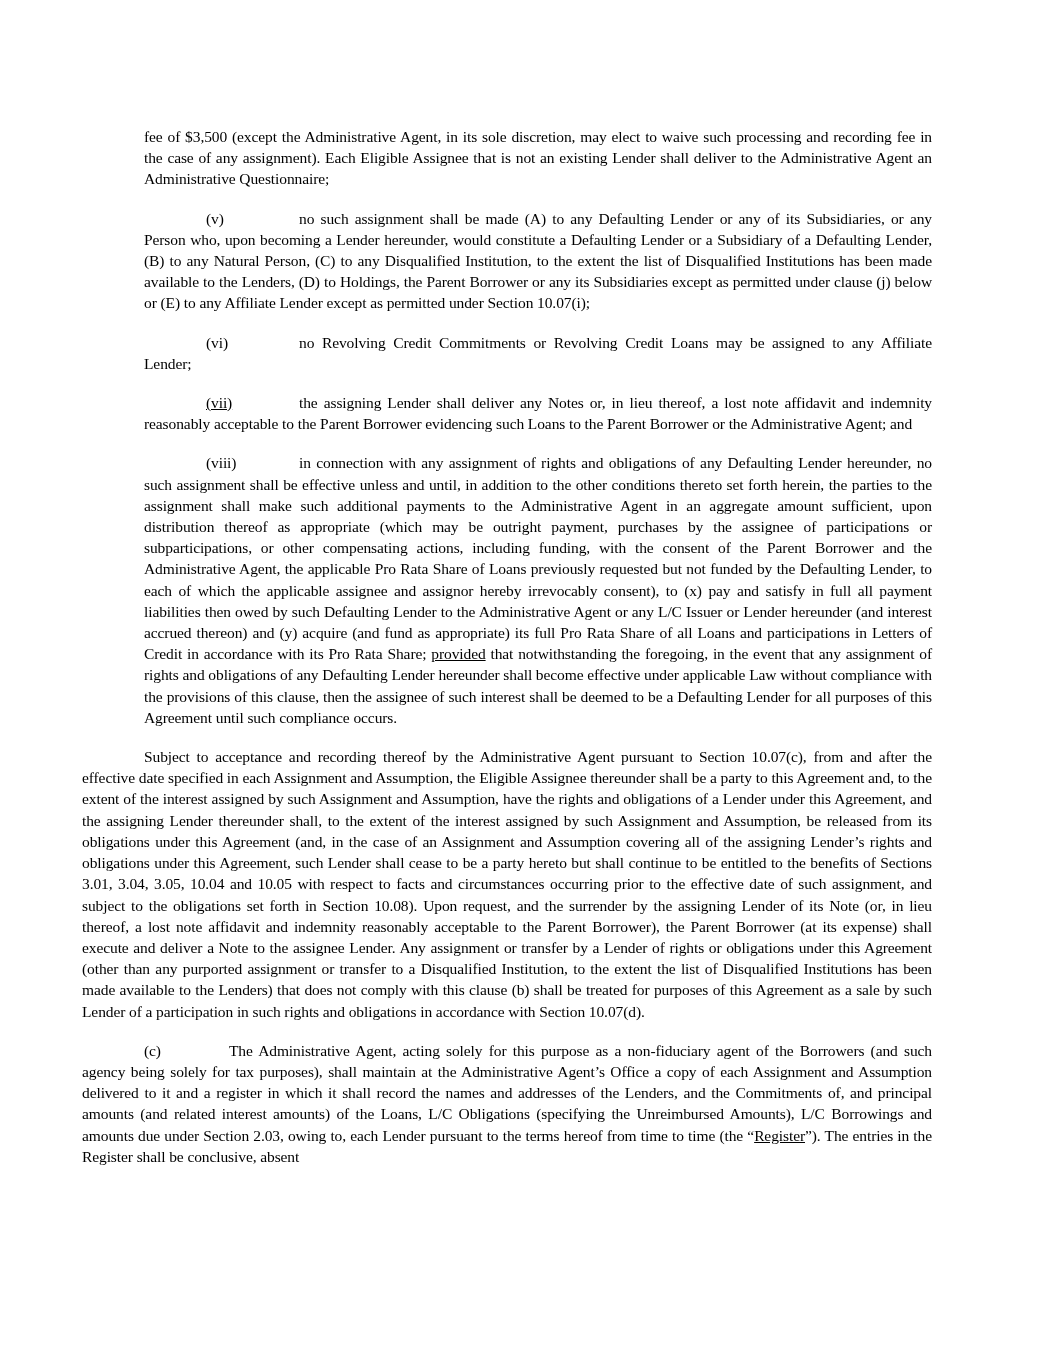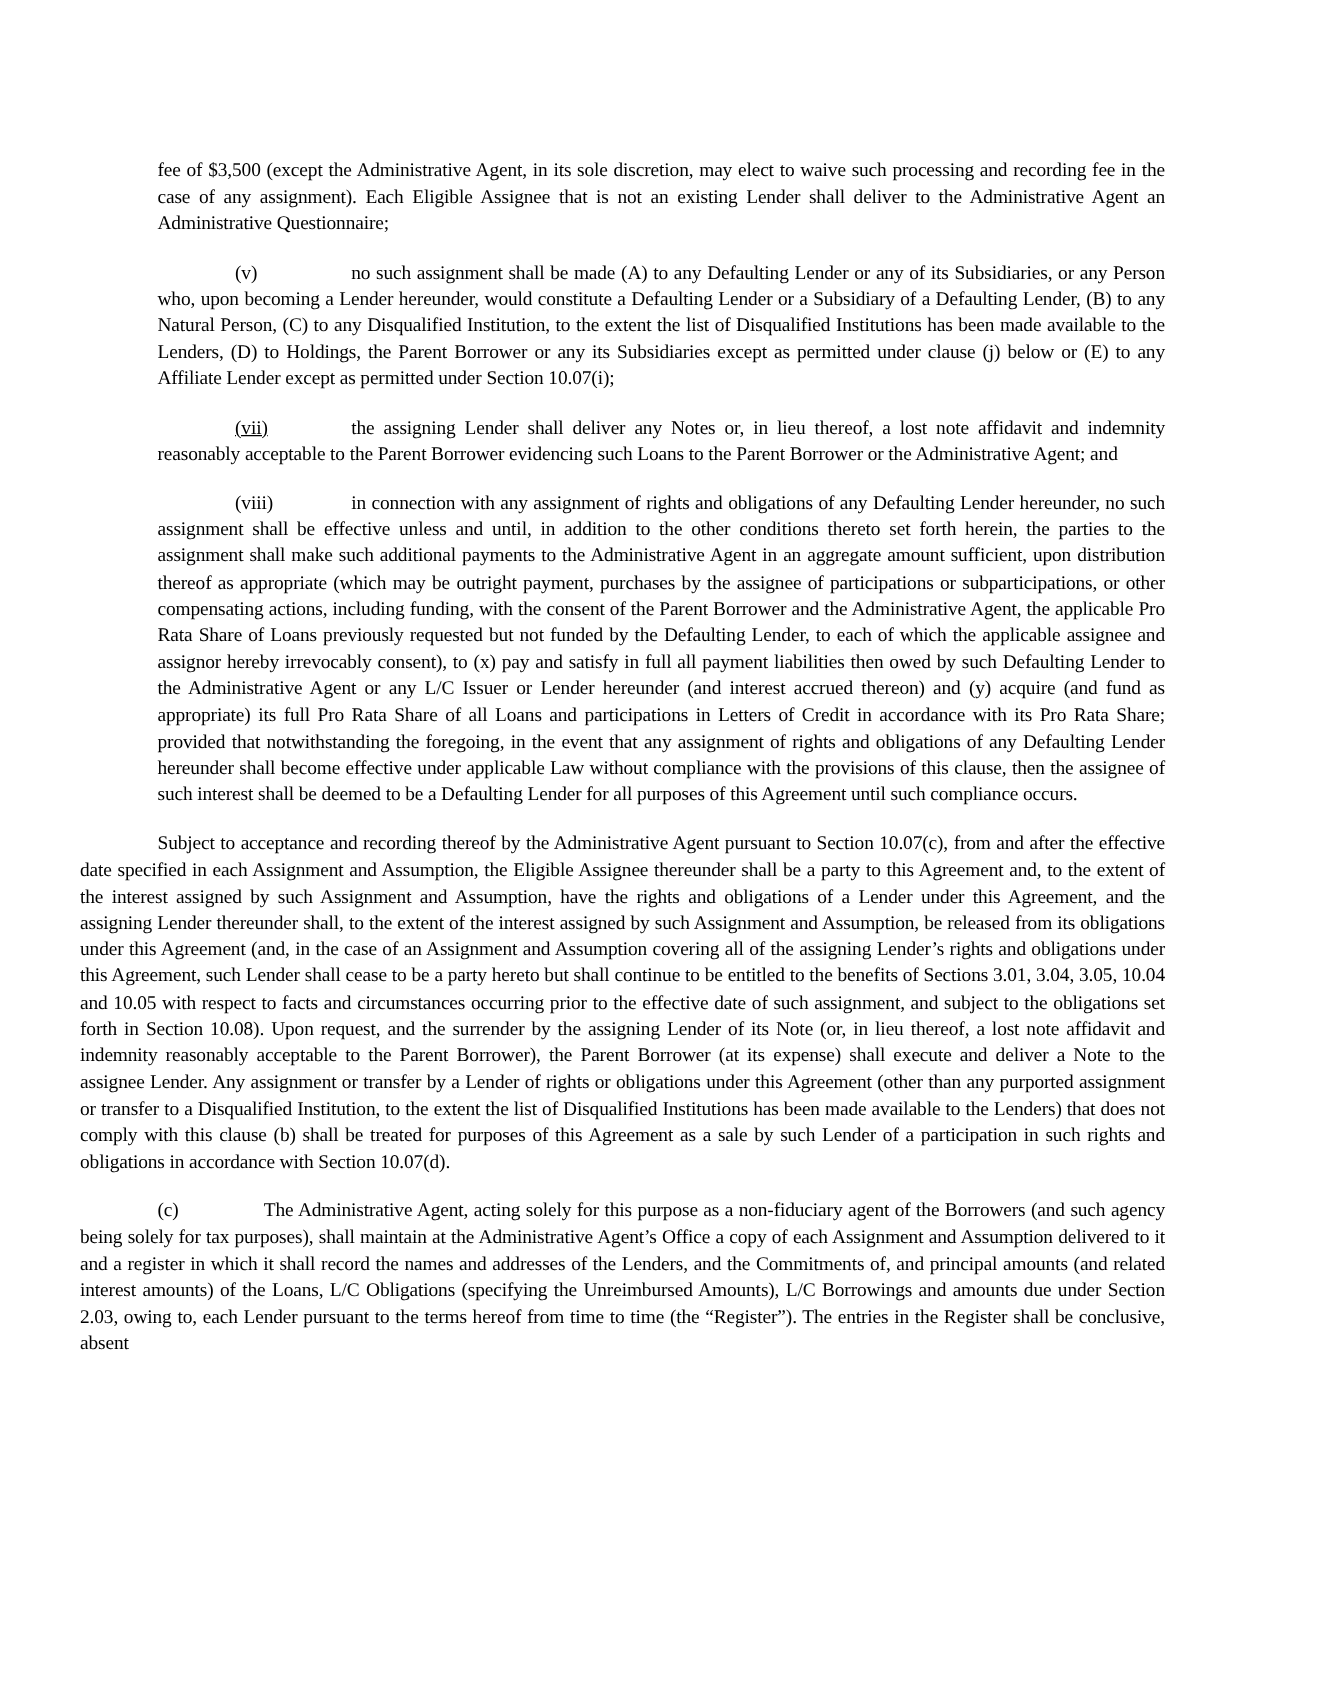--- a/index.html
+++ b/index.html
@@ -6,21 +6,21 @@
     margin: 0;
     padding: 0;
     background: #ffffff;
   }
   .page {
     position: relative;
     width: 1055px;
     height: 1365px;
     background: #ffffff;
     box-sizing: border-box;
-    padding: 126px 123px 0 64px;
+    padding: 126px 123px 0 82px;
     font-family: "Liberation Serif", "DejaVu Serif", serif;
     font-size: 15.5px;
     letter-spacing: -0.1px;
     line-height: 21.2px;
     color: #000000;
     overflow: hidden;
   }
   .para {
     text-align: justify;
     margin: 0 0 18px 0;
@@ -30,27 +30,29 @@
   }
   .para.fl-indent {
     text-indent: 62px;
   }
   .clause-label {
     display: inline-block;
     text-indent: 0;
     vertical-align: baseline;
   }
   .underline {
+    text-decoration: underline;
   }
 </style>
 </head>
 <body>
 
 <div class="page">
   <div id="doc-body">
       <p class="para indent-block"><span><span>fee of $3,500 (except the Administrative Agent, in its sole discretion, may elect to waive such processing and recording fee in the case of any assignment).  Each Eligible Assignee that is not an existing Lender shall deliver to the Administrative Agent an Administrative Questionnaire;</span></span></p>
       <p class="para indent-block fl-indent"><span class="clause-label" style="width: 93px;">(v)</span><span><span>no such assignment shall be made (A) to any Defaulting Lender or any of its Subsidiaries, or any Person who, upon becoming a Lender hereunder, would constitute a Defaulting Lender or a Subsidiary of a Defaulting Lender, (B) to any Natural Person, (C) to any Disqualified Institution, to the extent the list of Disqualified Institutions has been made available to the Lenders, (D) to Holdings, the Parent Borrower or any its Subsidiaries except as permitted under clause (j) below or (E) to any Affiliate Lender except as permitted under Section 10.07(i);</span></span></p>
+      <p class="para indent-block fl-indent"><span class="clause-label" style="width: 93px;">(vi)</span><span><span>no Revolving Credit Commitments or Revolving Credit Loans may be assigned to any Affiliate Lender;</span></span></p>
       <p class="para indent-block fl-indent"><span class="clause-label" style="width: 93px; text-decoration: underline;">(vii)</span><span><span>the assigning Lender shall deliver any Notes or, in lieu thereof, a lost note affidavit and indemnity reasonably acceptable to the Parent Borrower evidencing such Loans to the Parent Borrower or the Administrative Agent; and</span></span></p>
       <p class="para indent-block fl-indent"><span class="clause-label" style="width: 93px;">(viii)</span><span><span>in connection with any assignment of rights and obligations of any Defaulting Lender hereunder, no such assignment shall be effective unless and until, in addition to the other conditions thereto set forth herein, the parties to the assignment shall make such additional payments to the Administrative Agent in an aggregate amount sufficient, upon distribution thereof as appropriate (which may be outright payment, purchases by the assignee of participations or subparticipations, or other compensating actions, including funding, with the consent of the Parent Borrower and the Administrative Agent, the applicable Pro Rata Share of Loans previously requested but not funded by the Defaulting Lender, to each of which the applicable assignee and assignor hereby irrevocably consent), to (x) pay and satisfy in full all payment liabilities then owed by such Defaulting Lender to the Administrative Agent or any L/C Issuer or Lender hereunder (and interest accrued thereon) and (y) acquire (and fund as appropriate) its full Pro Rata Share of all Loans and participations in Letters of Credit in accordance with its Pro Rata Share; </span><span class="underline">provided</span><span> that notwithstanding the foregoing, in the event that any assignment of rights and obligations of any Defaulting Lender hereunder shall become effective under applicable Law without compliance with the provisions of this clause, then the assignee of such interest shall be deemed to be a Defaulting Lender for all purposes of this Agreement until such compliance occurs.</span></span></p>
       <p class="para fl-indent"><span><span>Subject to acceptance and recording thereof by the Administrative Agent pursuant to Section 10.07(c), from and after the effective date specified in each Assignment and Assumption, the Eligible Assignee thereunder shall be a party to this Agreement and, to the extent of the interest assigned by such Assignment and Assumption, have the rights and obligations of a Lender under this Agreement, and the assigning Lender thereunder shall, to the extent of the interest assigned by such Assignment and Assumption, be released from its obligations under this Agreement (and, in the case of an Assignment and Assumption covering all of the assigning Lender’s rights and obligations under this Agreement, such Lender shall cease to be a party hereto but shall continue to be entitled to the benefits of Sections 3.01, 3.04, 3.05, 10.04 and 10.05 with respect to facts and circumstances occurring prior to the effective date of such assignment, and subject to the obligations set forth in Section 10.08).  Upon request, and the surrender by the assigning Lender of its Note (or, in lieu thereof, a lost note affidavit and indemnity reasonably acceptable to the Parent Borrower), the Parent Borrower (at its expense) shall execute and deliver a Note to the assignee Lender.  Any assignment or transfer by a Lender of rights or obligations under this Agreement (other than any purported assignment or transfer to a Disqualified Institution, to the extent the list of Disqualified Institutions has been made available to the Lenders) that does not comply with this clause (b) shall be treated for purposes of this Agreement as a sale by such Lender of a participation in such rights and obligations in accordance with Section 10.07(d).</span></span></p>
       <p class="para fl-indent"><span class="clause-label" style="width: 85px;">(c)</span><span><span>The Administrative Agent, acting solely for this purpose as a non-fiduciary agent of the Borrowers (and such agency being solely for tax purposes), shall maintain at the Administrative Agent’s Office a copy of each Assignment and Assumption delivered to it and a register in which it shall record the names and addresses of the Lenders, and the Commitments of, and principal amounts (and related interest amounts) of the Loans, L/C Obligations (specifying the Unreimbursed Amounts), L/C Borrowings and amounts due under Section 2.03, owing to, each Lender pursuant to the terms hereof from time to time (the “</span><span class="underline">Register</span><span>”).  The entries in the Register shall be conclusive, absent</span></span></p>
     </div>
 </div>
 
 </body></html>

